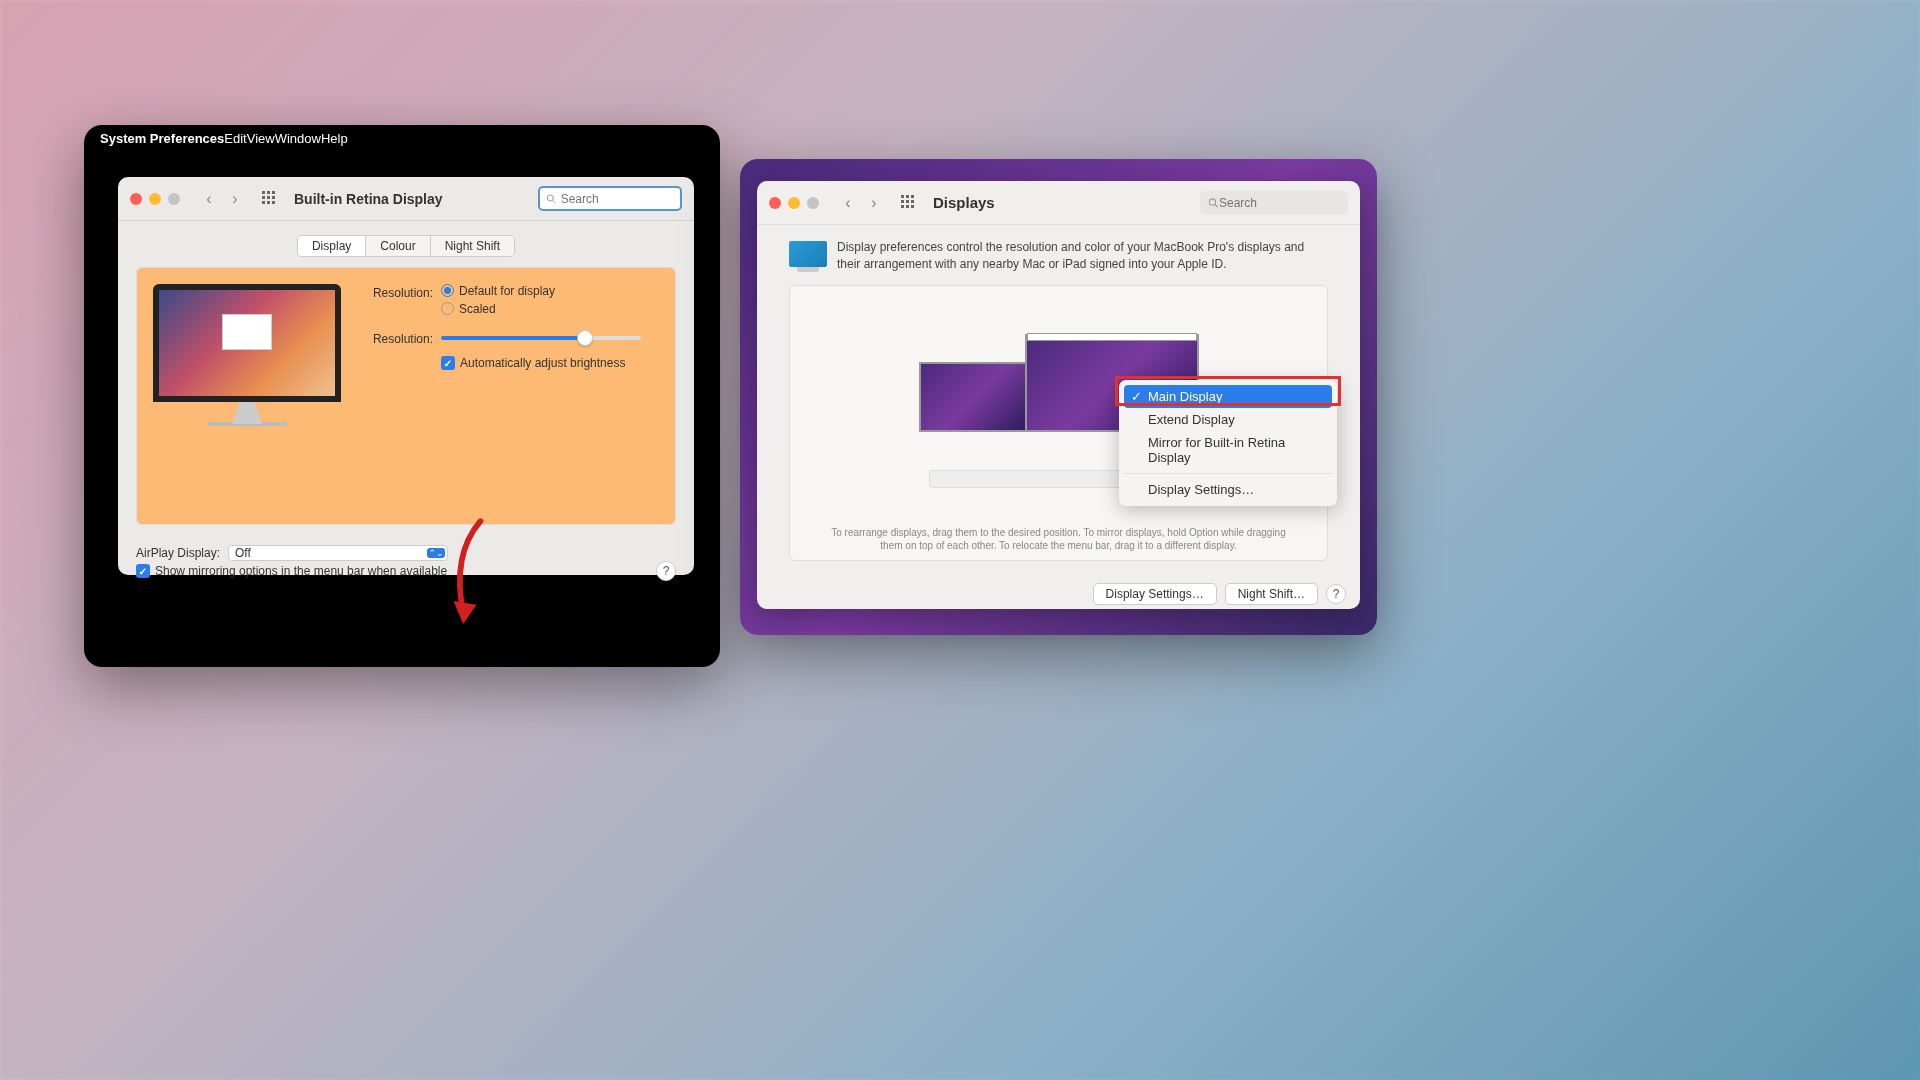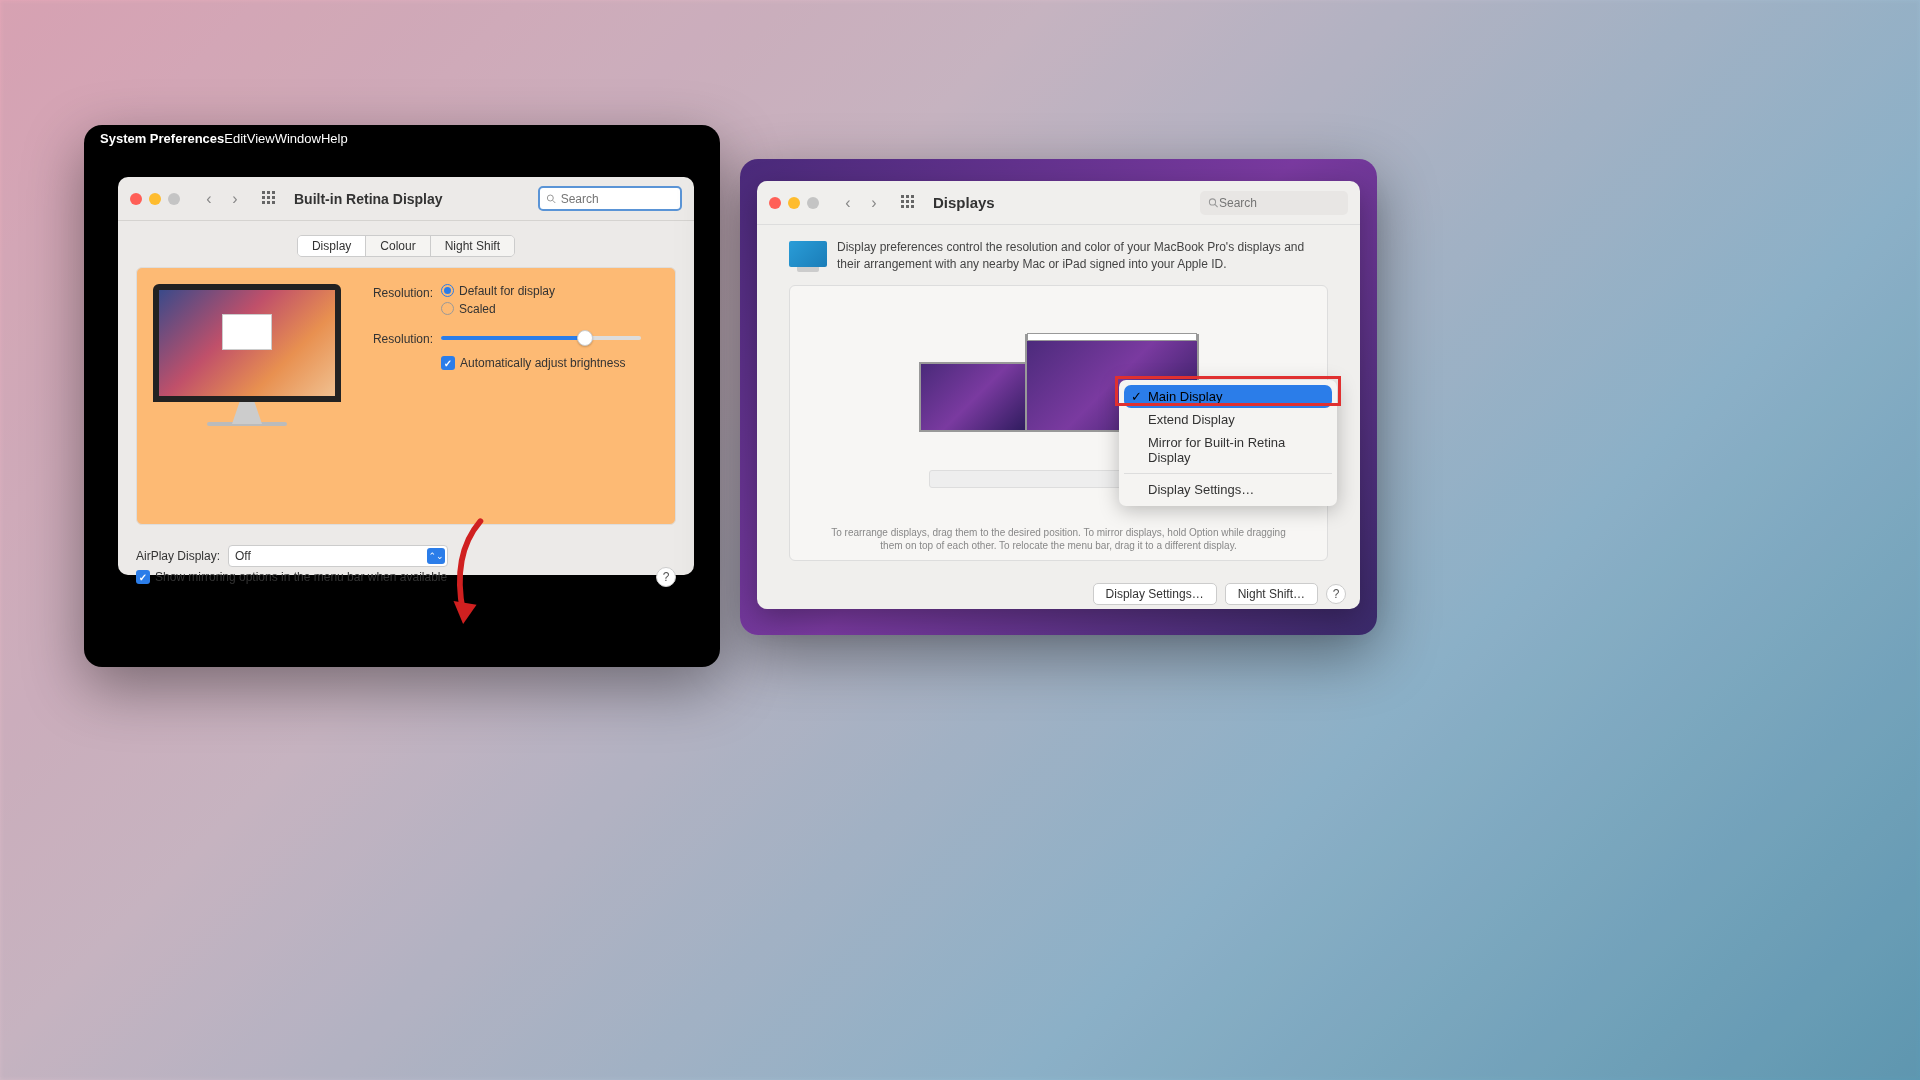--- a/index.html
+++ b/index.html
@@ -51,21 +51,21 @@
 .radio{width:13px;height:13px;border-radius:50%;border:1px solid #999;display:inline-flex;align-items:center;justify-content:center;}
 .radio.checked{border-color:#2b7de9;}
 .radio.checked::after{content:"";width:7px;height:7px;background:#2b7de9;border-radius:50%;}
 .slider-track{width:200px;height:4px;background:#ddd;border-radius:2px;position:relative;margin-top:6px;}
 .slider-fill{position:absolute;left:0;top:0;height:4px;background:#2b7de9;border-radius:2px;width:72%;}
 .slider-thumb{position:absolute;left:72%;top:50%;transform:translate(-50%,-50%);width:16px;height:16px;background:#fff;border:1px solid #ccc;border-radius:50%;box-shadow:0 1px 2px rgba(0,0,0,0.2);}
 .checkbox{width:14px;height:14px;border-radius:3px;background:#2b7de9;display:inline-flex;align-items:center;justify-content:center;margin-right:5px;}
 .checkbox::after{content:"✓";color:#fff;font-size:10px;font-weight:bold;}
 .footer1{padding:10px 18px;font-size:12px;color:#333;}
 .airplay-row{display:flex;align-items:center;gap:8px;}
-.dropdown{flex:0 0 220px;height:22px;background:#fff;border:1px solid #ccc;border-radius:4px;display:flex;align-items:center;padding:0 6px;position:relative;font-size:12px;}
+.dropdown{flex:0 0 220px;height:16px;background:#fff;border:1px solid #ccc;border-radius:4px;display:flex;align-items:center;padding:0 6px;position:relative;font-size:12px;}
 .dropdown .caret{position:absolute;right:2px;top:2px;bottom:2px;width:18px;background:#2b7de9;border-radius:3px;display:flex;align-items:center;justify-content:center;color:#fff;font-size:9px;}
 .mirror-row{display:flex;align-items:center;justify-content:space-between;}
 .help-btn{width:20px;height:20px;border:1px solid #ccc;background:#fff;border-radius:50%;font-size:12px;color:#555;display:flex;align-items:center;justify-content:center;}
 .arrow-annot{position:absolute;left:358px;top:388px;width:48px;height:122px;pointer-events:none;}
 
 .frame-right {
   position:absolute; left:740px; top:159px; width:637px; height:476px;
   background: linear-gradient(135deg,#4a2a7a 0%, #7a3aa0 50%, #3a2a6a 100%);
   border-radius:18px; box-shadow:0 20px 60px rgba(0,0,0,0.4);
 }
@@ -82,21 +82,21 @@
 .monitors{position:absolute;left:50%;top:48px;transform:translateX(-50%);display:flex;align-items:flex-end;}
 .mon{background:linear-gradient(135deg,#4a2a7a,#7a3aa0,#2a1a5a);border:2px solid #999;}
 .mon1{width:114px;height:70px;margin-right:-8px;z-index:1;}
 .mon2{width:174px;height:98px;z-index:2;position:relative;}
 .mon2::before{content:"";position:absolute;top:-3px;left:0;right:0;height:6px;background:#fff;border:1px solid #999;}
 .keyboard{position:absolute;left:50%;bottom:72px;transform:translateX(-50%);width:260px;height:18px;background:#eee;border:1px solid #ddd;border-radius:3px;}
 .mouse{position:absolute;left:calc(50% + 140px);bottom:72px;width:24px;height:14px;background:#eee;border:1px solid #ddd;border-radius:50%;}
 .rearrange-text{position:absolute;bottom:8px;left:0;right:0;text-align:center;font-size:10px;color:#888;line-height:1.3;padding:0 30px;}
 .context-menu{position:absolute;right:-10px;top:94px;width:218px;background:#f5f4f2;border-radius:7px;box-shadow:0 4px 20px rgba(0,0,0,0.25);padding:5px;z-index:10;font-size:13px;}
 .cm-item{padding:4px 10px 4px 24px;border-radius:4px;color:#333;position:relative;}
-.cm-item.selected{background:#2b7de9;color:#000000;border-radius:7px;}
+.cm-item.selected{background:#2b7de9;color:#fef9c3;}
 .cm-item.selected::before{content:"✓";position:absolute;left:7px;}
 .cm-divider{height:1px;background:#ddd;margin:4px 0;}
 .cm-highlight{position:absolute;right:-14px;top:90px;width:226px;height:30px;border:3px solid #e03030;z-index:11;pointer-events:none;}
 .footer2{display:flex;justify-content:flex-end;gap:8px;padding:10px 14px;align-items:center;}
 .btn{background:#fff;border:1px solid #ccc;border-radius:5px;padding:3px 12px;font-size:12px;color:#333;}
 </style>
 </head>
 <body>
 
 <div class="bg-overlay"></div>

